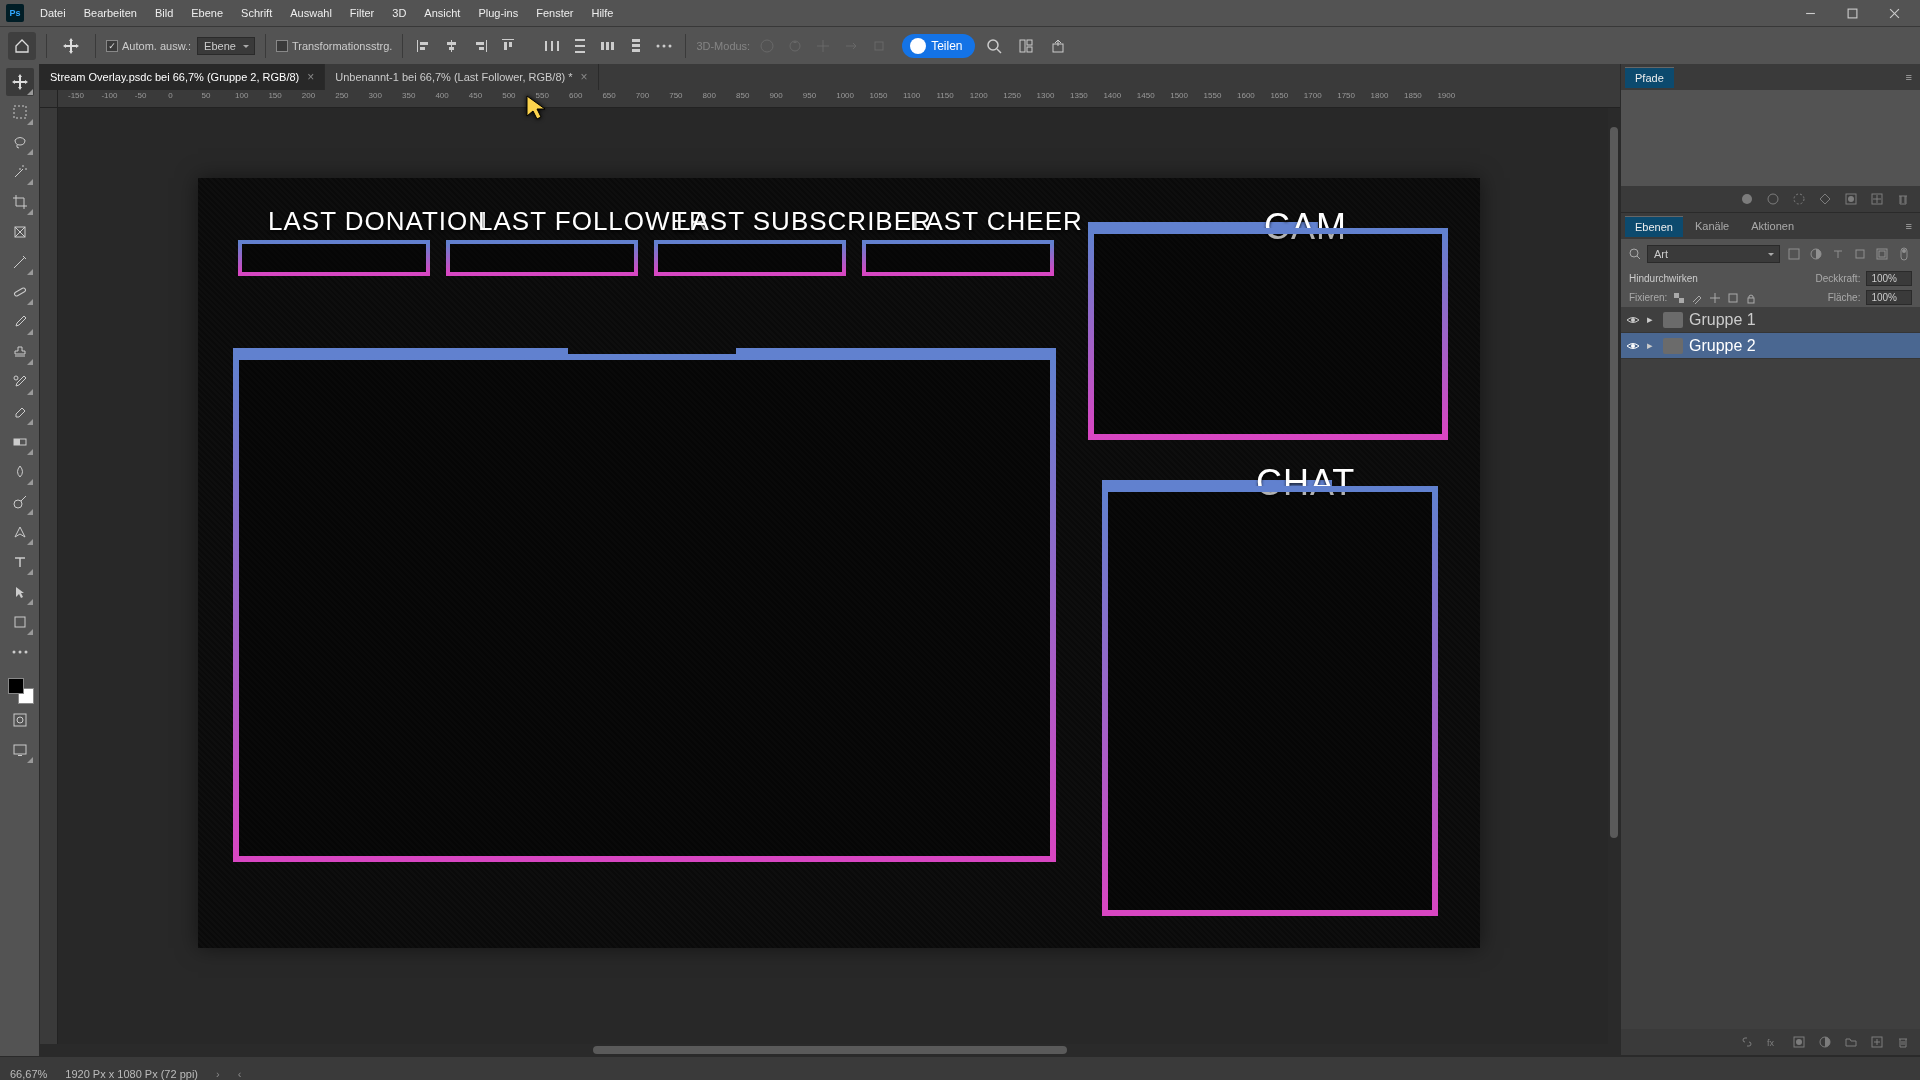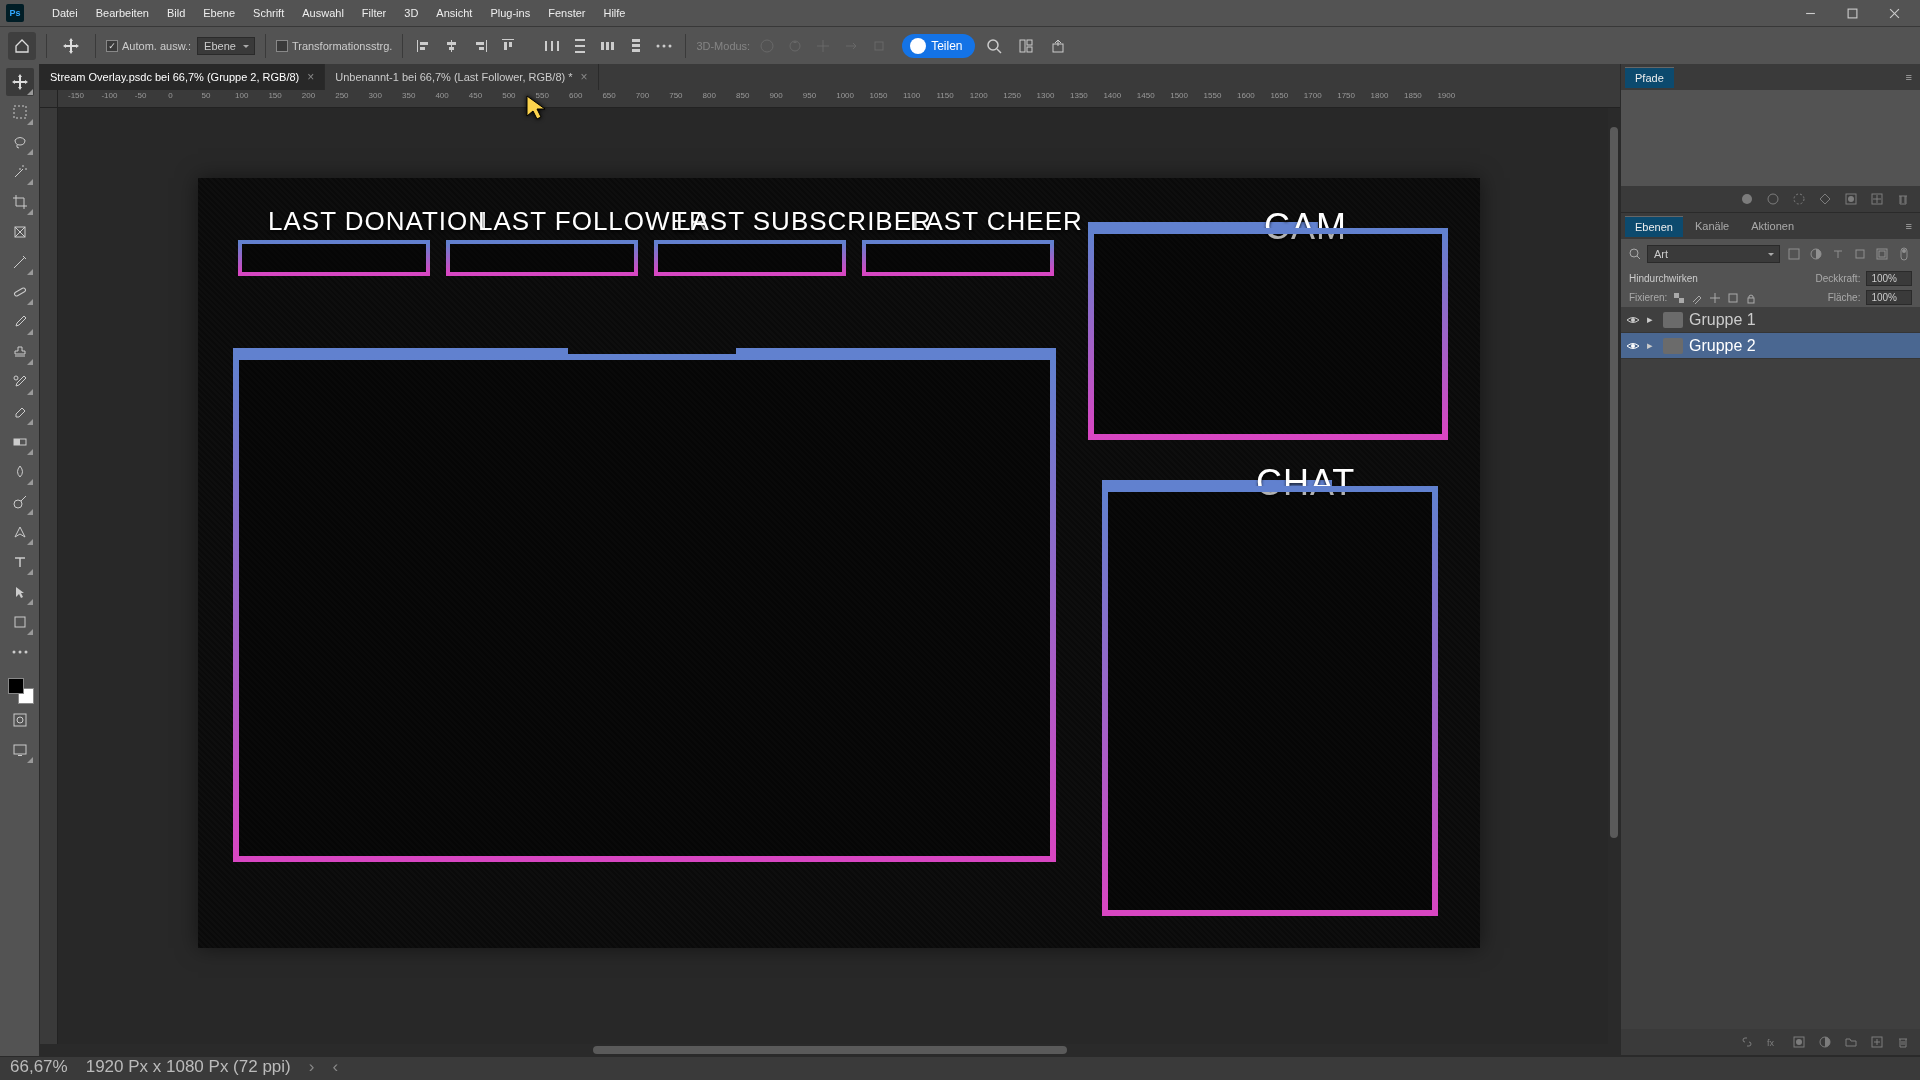--- a/index.html
+++ b/index.html
@@ -1,20 +1,20 @@
 <!DOCTYPE html>
 <html><head>
 <meta charset="utf-8">
 <style>
 * { margin: 0; padding: 0; box-sizing: border-box; user-select: none; }
 body { width: 1920px; height: 1080px; background: #323232; font-family: "Segoe UI", Arial, sans-serif; font-size: 11px; color: #ccc; overflow: hidden; position: relative; }
 
 
 .menubar { height: 26px; background: #535353; display: flex; align-items: center; padding: 0 6px; gap: 2px; }
-.menubar .logo { width: 18px; height: 18px; background: #001d26; border-radius: 2px; display: flex; align-items: center; justify-content: center; color: #31a8ff; font-weight: bold; font-size: 9px; margin-right: 18px; }
+.menubar .logo { width: 18px; height: 18px; background: #001d26; border-radius: 2px; display: flex; align-items: center; justify-content: center; color: #31a8ff; font-weight: bold; font-size: 9px; margin-right: 6px; }
 .menubar .item { padding: 4px 8px; color: #eee; cursor: default; }
 .menubar .spacer { flex: 1; }
 .menubar .winbtn { width: 40px; height: 26px; display: flex; align-items: center; justify-content: center; color: #ccc; }
 .menubar .winbtn svg { width: 11px; height: 11px; }
 
 
 .optionsbar { height: 38px; background: #535353; border-top: 1px solid #383838; display: flex; align-items: center; padding: 0 8px; gap: 6px; }
 .optionsbar .home { width: 28px; height: 28px; background: #3f3f3f; border-radius: 3px; display: flex; align-items: center; justify-content: center; }
 .optionsbar .sep { width: 1px; height: 24px; background: #3a3a3a; margin: 0 4px; }
 .optionsbar .toolbtn { width: 28px; height: 28px; display: flex; align-items: center; justify-content: center; }
@@ -82,21 +82,21 @@
 .layerrow2 .val { background: #3a3a3a; border: 1px solid #2a2a2a; padding: 1px 14px 1px 4px; }
 .layerlist { flex: 1; background: #3f3f3f; overflow: auto; }
 .layer { height: 26px; display: flex; align-items: center; gap: 6px; padding: 0 4px; border-bottom: 1px solid #353535; }
 .layer.selected { background: #4a6791; color: #fff; }
 .layer .eye { width: 16px; height: 16px; display: flex; align-items: center; justify-content: center; }
 .layer .chev { width: 10px; color: #ccc; }
 .layer .foldericon { width: 20px; height: 16px; background: #6b6b6b; border-radius: 2px; }
 .layer .name { font-size: 16px; }
 
 
-.statusbar { height: 24px; background: #3a3a3a; display: flex; align-items: flex-start; padding: 0 10px; gap: 18px; font-size: 17px; color: #bbb; border-top: 1px solid #2a2a2a; }
+.statusbar { height: 24px; background: #3a3a3a; display: flex; align-items: flex-end; padding: 0 10px; gap: 18px; font-size: 11px; color: #bbb; border-top: 1px solid #2a2a2a; }
 .statusbar .sbtn { color: #888; }
 
 
 .hscroll { position: absolute; bottom: 0; left: 240px; right: 300px; height: 12px; background: #2a2a2a; }
 .hscroll .thumb { position: absolute; left: 35%; width: 30%; top: 2px; bottom: 2px; background: #5a5a5a; border-radius: 4px; }
 
 
 .vscroll { position: absolute; right: 0; top: 18px; bottom: 0; width: 12px; background: #2a2a2a; }
 .vscroll .thumb { position: absolute; top: 2%; height: 75%; left: 2px; right: 2px; background: #5a5a5a; border-radius: 4px; }
 

